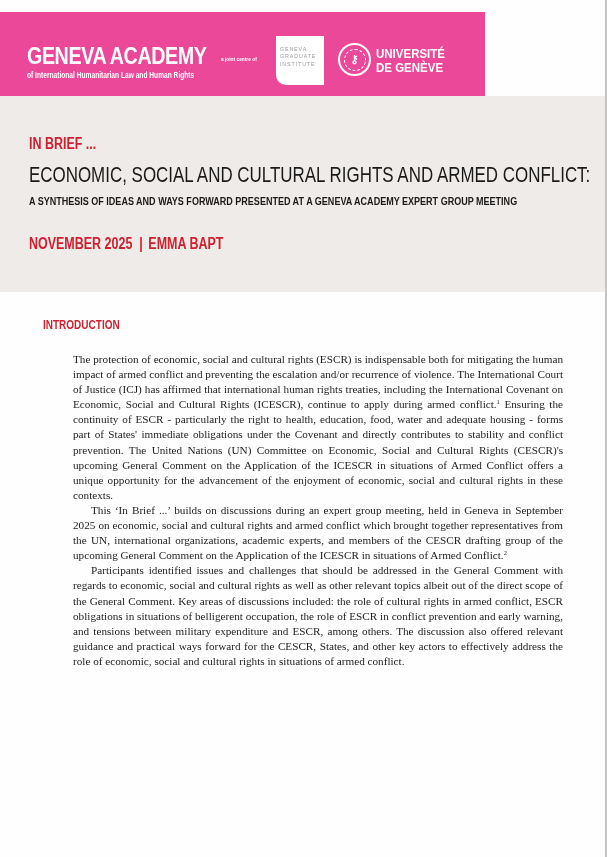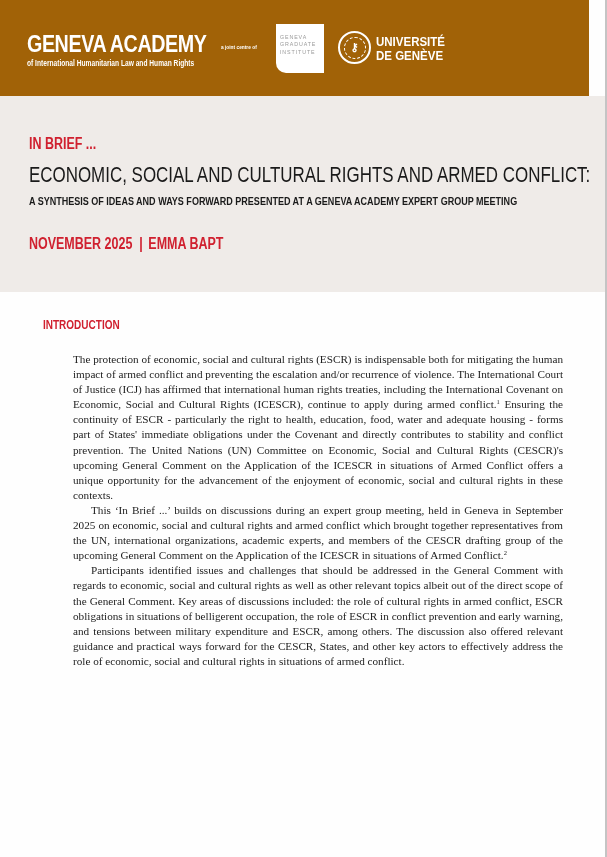--- a/index.html
+++ b/index.html
@@ -2,21 +2,21 @@
 <html><head>
   <meta charset="utf-8">
   <style>
     * { margin: 0; padding: 0; box-sizing: border-box; }
     html, body { width: 607px; height: 857px; background: #ffffff; overflow: hidden; }
     body { position: relative; font-family: "Liberation Serif", serif; }
     .page { position: absolute; left: 0; top: 0; width: 605px; height: 857px; background: #fefefe; }
     .page-edge { position: absolute; right: 0; top: 0; width: 2px; height: 857px; background: #c4c4c4; }
 
     
-    .header-band { position: absolute; left: 0; top: 0; width: 589px; height: 96px; background: #a16207; }
+    .header-band { position: absolute; left: 0; top: 12px; width: 485px; height: 96px; background: #ec4899; }
     .ga-logo { position: absolute; left: 27px; top: 31px; color: #ffffff; font-family: "Liberation Sans", sans-serif; }
     .ga-title { font-size: 24px; font-weight: bold; letter-spacing: -0.5px; line-height: 26px; transform: scaleX(0.82); transform-origin: left top; white-space: nowrap; }
     .ga-sub { font-size: 8.5px; font-weight: bold; line-height: 10px; margin-top: 1px; transform: scaleX(0.78); transform-origin: left top; white-space: nowrap; }
     .joint-centre { position: absolute; left: 221px; top: 44px; color: #ffffff; font-family: "Liberation Sans", sans-serif; font-size: 6px; font-weight: bold; transform: scaleX(0.8); transform-origin: left top; white-space: nowrap; }
     .ggi-logo { position: absolute; left: 276px; top: 24px; width: 48px; height: 49px; background: #ffffff; border-radius: 0 0 0 10px; padding: 10px 0 0 4px; }
     .ggi-line { font-family: "Liberation Sans", sans-serif; font-size: 5.3px; color: #9a9a9a; letter-spacing: 0.9px; line-height: 7.3px; white-space: nowrap; }
     .unige-seal { position: absolute; left: 338px; top: 31px; width: 33px; height: 33px; border-radius: 50%; border: 2px solid #ffffff; display: flex; align-items: center; justify-content: center; }
     .unige-seal-inner { width: 22px; height: 22px; border-radius: 50%; border: 1px dashed #ffffff; display: flex; align-items: center; justify-content: center; color: #ffffff; font-size: 11px; font-weight: bold; }
     .unige-text { position: absolute; left: 376px; top: 35px; color: #ffffff; font-family: "Liberation Sans", sans-serif; font-weight: bold; font-size: 12.5px; line-height: 14px; transform: scaleX(0.92); transform-origin: left top; white-space: nowrap; }
 

